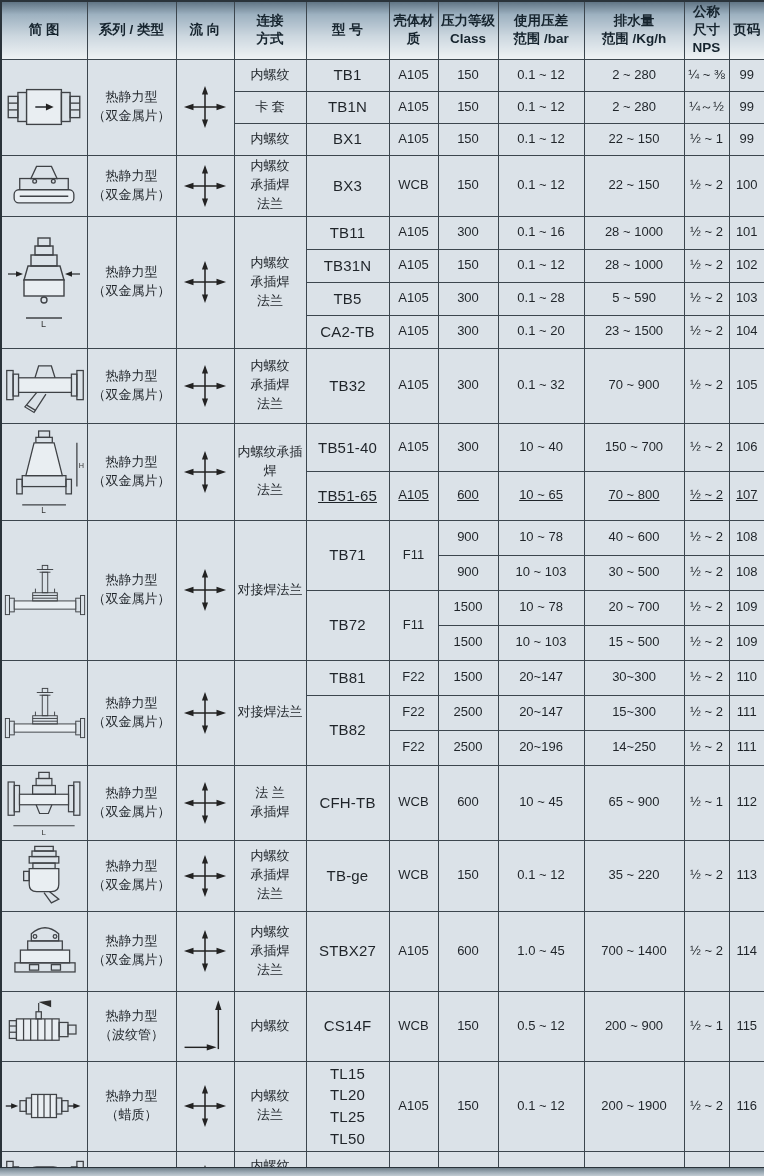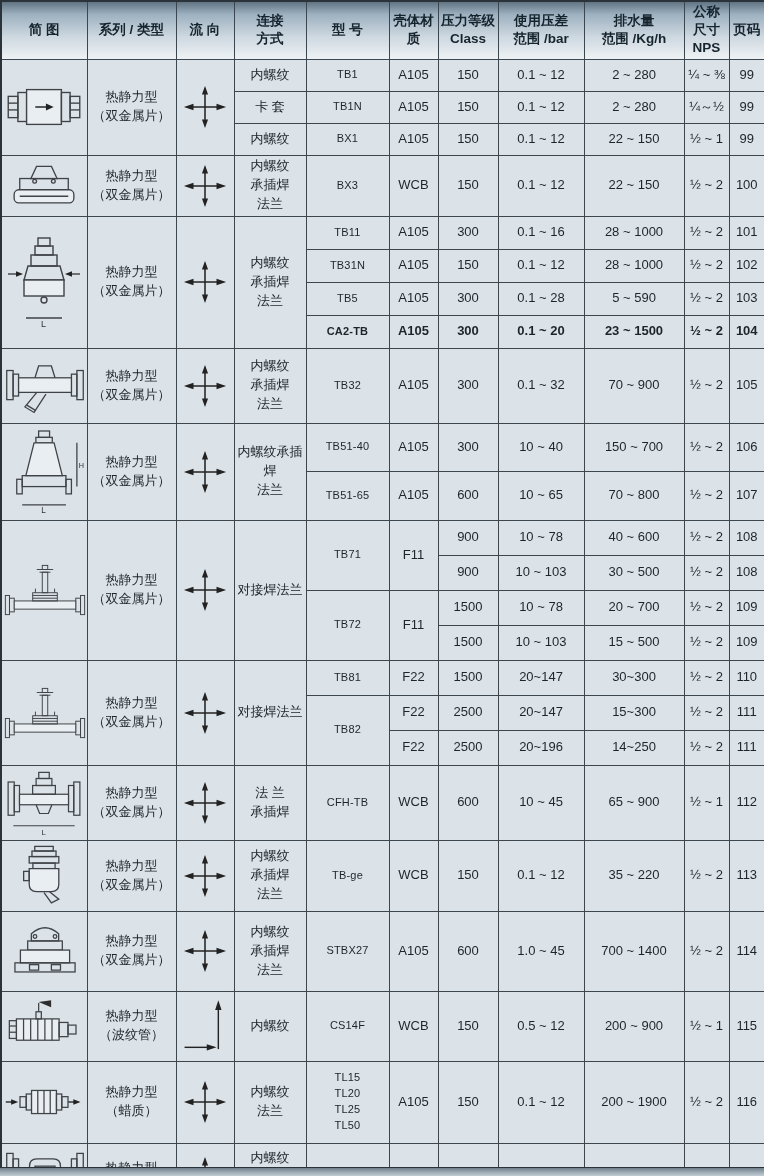--- a/index.html
+++ b/index.html
@@ -11,21 +11,21 @@
         font-family:"Liberation Sans","DejaVu Sans",sans-serif;color:var(--text);
         background:var(--cell-bg);overflow:hidden;}
   table.catalog{border-collapse:collapse;table-layout:fixed;width:764px;
         border:2px solid #2a333a;}
   th,td{border:1px solid var(--border);text-align:center;vertical-align:middle;
         padding:1px 2px;white-space:pre-line;overflow:hidden;box-sizing:border-box;}
   th{height:54px;font-size:13.5px;font-weight:600;color:#16242e;
      background:linear-gradient(180deg,var(--hdr-top) 0%,var(--hdr-mid) 22%,var(--hdr-low) 60%,var(--hdr-bot) 100%);
      line-height:1.35;}
   td{background:var(--cell-bg);font-size:13px;line-height:1.45;}
-  td.model{font-size:11px;letter-spacing:.2px;}
+  td.model{font-size:15px;letter-spacing:.2px;}
   td.diagram-cell svg,{display:block;}
   td.diagram-cell{padding:2px;}
   td.flow-cell{padding:0;}
   svg{display:inline-block;vertical-align:middle;}
   .bottom-strip{position:absolute;left:0;right:0;bottom:0;height:8px;
      background:linear-gradient(180deg,#6f7f8a 0%,#9fadb7 55%,#c2ccd3 100%);
      border-top:1px solid #2a333a;}
 </style>
 </head>
 <body>
@@ -218,21 +218,21 @@
         </tr>
         <tr style="height: 33px; margin-top: 48px;">
           <td class="model">TB5</td>
           <td>A105</td>
           <td>300</td>
           <td>0.1 ~ 28</td>
           <td>5 ~ 590</td>
           <td>½ ~ 2</td>
           <td>103</td>
         </tr>
-        <tr style="height: 33px; font-weight: bold;">
+        <tr style="height: 33px;">
           <td class="model">CA2-TB</td>
           <td>A105</td>
           <td>300</td>
           <td>0.1 ~ 20</td>
           <td>23 ~ 1500</td>
           <td>½ ~ 2</td>
           <td>104</td>
         </tr>
         <tr style="height: 75px;">
           <td class="diagram-cell"><svg width="82" height="66" viewBox="0 0 90 70">
@@ -305,21 +305,21 @@
 焊
 法兰</td>
           <td class="model">TB51-40</td>
           <td>A105</td>
           <td>300</td>
           <td>10 ~ 40</td>
           <td>150 ~ 700</td>
           <td>½ ~ 2</td>
           <td>106</td>
         </tr>
-        <tr style="height: 35px;">
+        <tr style="height: 35px; text-decoration: underline;">
           <td class="model">TB51-65</td>
           <td>A105</td>
           <td>600</td>
           <td>10 ~ 65</td>
           <td>70 ~ 800</td>
           <td>½ ~ 2</td>
           <td>107</td>
         </tr>
         <tr style="height: 35px;">
           <td rowspan="4" class="diagram-cell"><svg width="82" height="86" viewBox="0 0 120 80">

